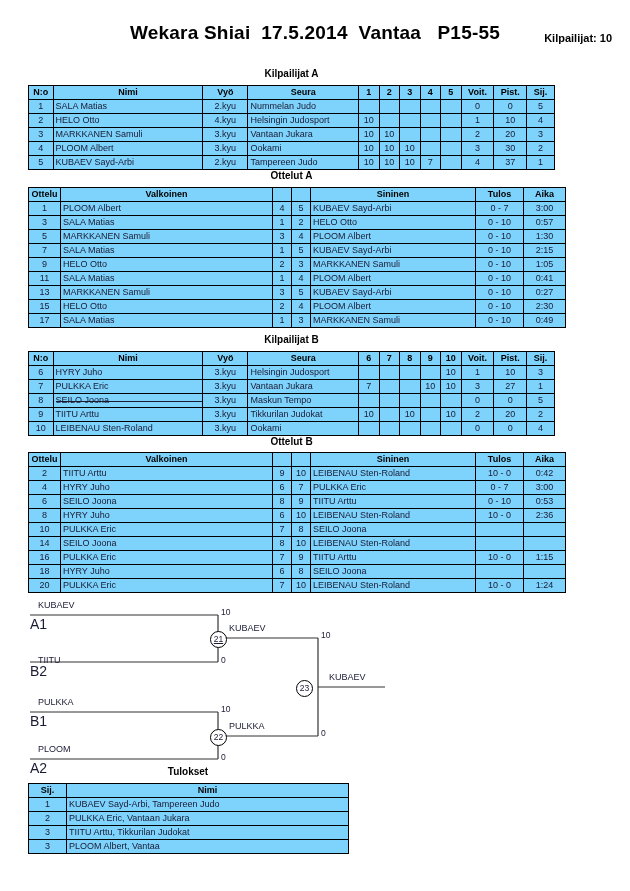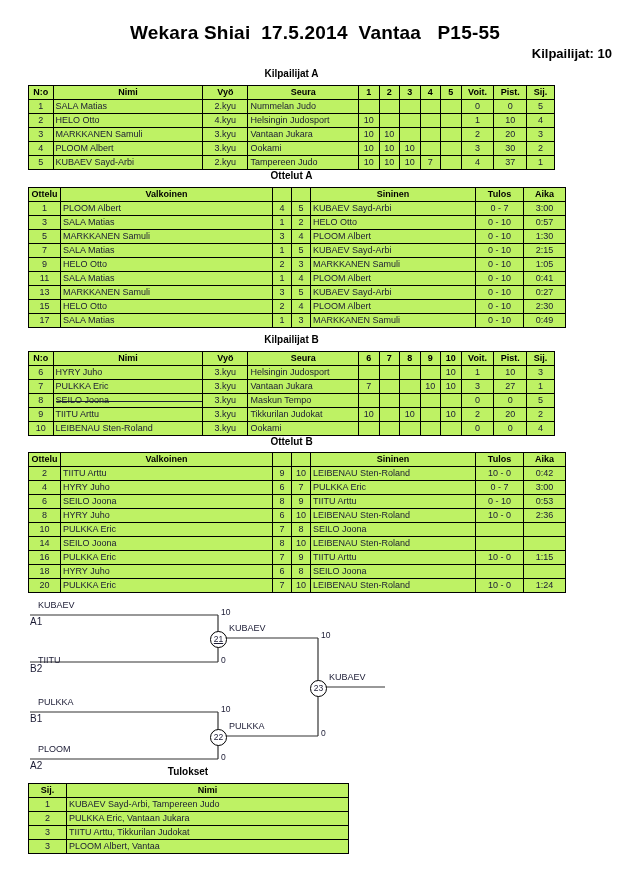--- a/index.html
+++ b/index.html
@@ -24,23 +24,23 @@
     width: 630px;
     text-align: center;
     font-size: 19px;
     font-weight: bold;
     letter-spacing: .2px;
     color: #000000;
     white-space: pre;
   }
   .competitor-count {
     position: absolute;
-    top: 46px;
+    top: 32px;
     right: 18px;
-    font-size: 13px;
+    font-size: 11px;
     font-weight: bold;
     color: #000000;
   }
 
   
   .section-heading {
     position: absolute;
     left: 28px;
     width: 527px;
     text-align: center;
@@ -52,21 +52,21 @@
     width: 320px;
     left: 28px;
   }
 
   
   table.grid {
     position: absolute;
     border-collapse: collapse;
     font-size: 9px;
     table-layout: fixed;
-    background: #bef264;
+    background: #7dd3fc;
     border: 1.6px solid #000000;
   }
   table.grid th,
   table.grid td {
     border: 0.8px solid #000000;
     padding: 0 2px;
     height: 13px;
     line-height: 13px;
     overflow: hidden;
     white-space: nowrap;
@@ -105,21 +105,21 @@
     height: 170px;
   }
   .bracket svg { display: block; }
   .bk-label {
     position: absolute;
     font-size: 9px;
     color: #1a1a33;
     white-space: nowrap;
   }
   .bk-name { font-size: 9px; }
-  .bk-seed { font-size: 10px; }
+  .bk-seed { font-size: 14px; }
   .bk-score { font-size: 8.5px; }
   .bk-node {
     position: absolute;
     width: 15px;
     height: 15px;
     border: 1px solid #000000;
     border-radius: 50%;
     background: #ffffff;
     font-size: 8.5px;
     line-height: 14px;
@@ -597,21 +597,21 @@
   <div class="bk-node" style="left:210px; top:35px;text-decoration:underline;">21</div>
   <div class="bk-label bk-name" style="left:229px; top:27px;">KUBAEV</div>
 
   <div class="bk-label bk-score" style="left:221px; top:108px;">10</div>
   <div class="bk-label bk-score" style="left:221px; top:156px;">0</div>
   <div class="bk-node" style="left:210px; top:133px;">22</div>
   <div class="bk-label bk-name" style="left:229px; top:125px;">PULKKA</div>
 
   <div class="bk-label bk-score" style="left:321px; top:34px;">10</div>
   <div class="bk-label bk-score" style="left:321px; top:132px;">0</div>
-  <div class="bk-node" style="left:310px; top:84px;">23</div>
+  <div class="bk-node" style="left:296px; top:84px;">23</div>
   <div class="bk-label bk-name" style="left:329px; top:76px;">KUBAEV</div>
 </div>
 
 <div class="section-heading narrow" style="top:766px;">Tulokset</div>
 
 <table class="grid" id="tbl-results" style="left:28px; top:783px; width:320px;">
   <colgroup>
     <col style="width:38px">
       <col style="width:282px">
   </colgroup>

